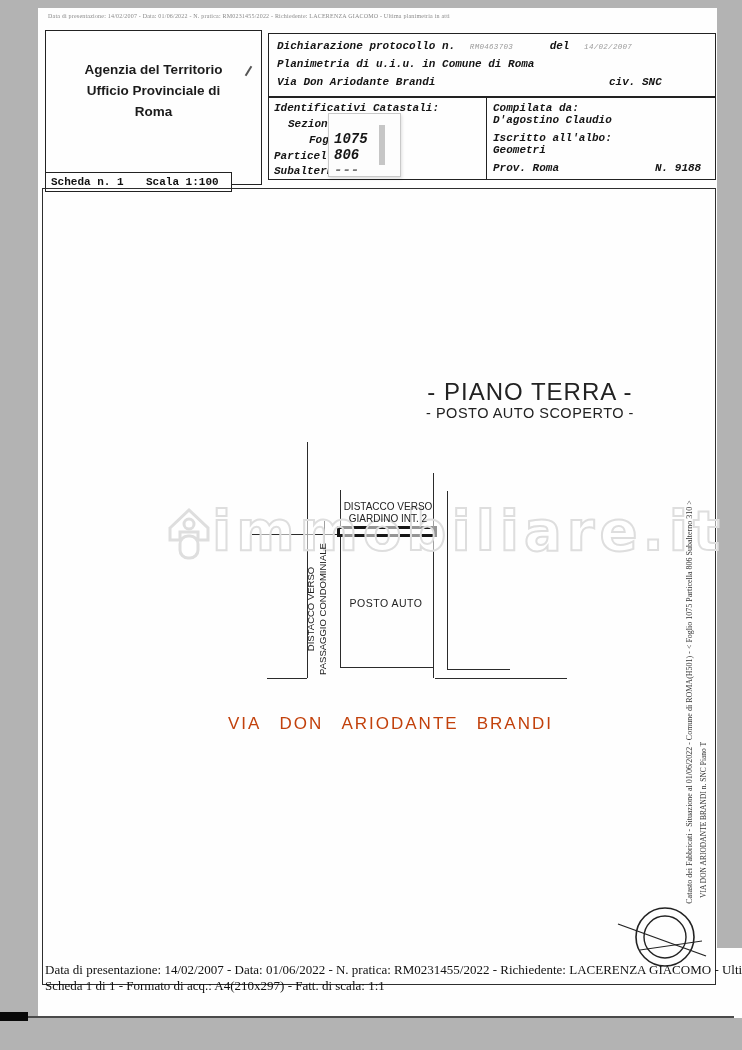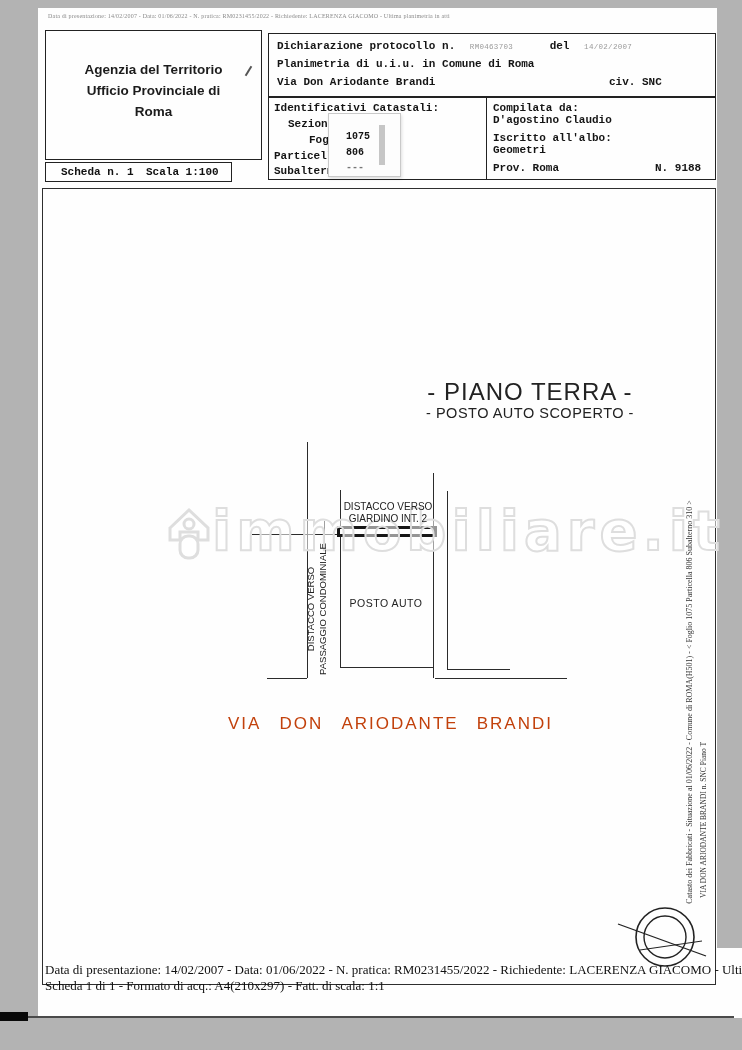--- a/index.html
+++ b/index.html
@@ -12,43 +12,43 @@
     background:#fefefe;
   }
   .abs{position:absolute;}
   
   .tiny-top{
     left:10px;top:5px;font-size:6px;color:#8a8a8a;white-space:nowrap;
     letter-spacing:.2px;font-family:"Liberation Serif",serif;
   }
   .box{border:1px solid #222;box-sizing:border-box;background:#fefefe;}
   .agency{
-    left:7px;top:22px;width:217px;height:130px;text-align:center;
+    left:7px;top:22px;width:217px;height:155px;text-align:center;
     padding-top:28px;color:#1c1c1c;
   }
   .agency .l1,.agency .l3,.agency .l4{font-size:13.5px;font-weight:bold;line-height:21px;}
   .agency .l2{font-size:16.5px;font-weight:bold;line-height:23px;letter-spacing:.3px;}
   .penmark{left:205px;top:62px;width:11px;height:2px;background:#555;transform:rotate(-58deg);}
   .scheda{
-    left:7px;top:154px;width:187px;height:20px;font-family:"Liberation Mono",monospace;
-    font-size:11px;font-weight:bold;color:#111;padding:3px 0 0 15px;
+    left:7px;top:164px;width:187px;height:20px;font-family:"Liberation Mono",monospace;
+    font-size:11px;font-weight:bold;color:#111;padding:3px 0 0 5px;
   }
   .scheda .scala{position:absolute;left:100px;top:3px;}
-  .mono{font-family:"Liberation Mono",monospace;font-weight:bold;color:#151515;}
+  .mono{font-family:"Liberation Mono",monospace;font-weight:bold;color:#151515;font-style:italic;}
   .decl{left:230px;top:25px;width:448px;height:64px;}
   .decl .row{position:absolute;left:8px;font-size:11px;white-space:nowrap;}
   .faint{color:#9a9a9a;font-size:7.5px;font-weight:normal;letter-spacing:.3px;}
   .catbox{left:230px;top:89px;width:448px;height:83px;}
   .catdivider{position:absolute;left:217px;top:0;width:1px;height:81px;background:#222;}
   .cat-label{position:absolute;font-size:11px;white-space:nowrap;}
   .listbox{
     position:absolute;left:59px;top:15px;width:71px;height:62px;background:#fdfdfd;
     border:1px solid #c9c9c9;box-shadow:1px 2px 3px rgba(0,0,0,.12);
   }
-  .listbox .opt{position:absolute;left:17px;font-size:10px;}
+  .listbox .opt{position:absolute;left:5px;font-size:14px;}
   .listbox .sb{position:absolute;left:50px;top:11px;width:6px;height:40px;background:#c6c6c6;}
   .comp-label{position:absolute;font-size:11px;white-space:nowrap;}
   
   .frame{left:4px;top:180px;width:674px;height:797px;border:1px solid #2e2e2e;box-sizing:border-box;background:transparent;z-index:1;}
   .line{position:absolute;background:#2b2b2b;z-index:2;}
   .ptitle1{left:372px;top:370px;width:240px;text-align:center;font-size:24px;color:#222;letter-spacing:1px;z-index:4;}
   .ptitle2{left:352px;top:397px;width:280px;text-align:center;font-size:14.5px;color:#222;letter-spacing:.5px;z-index:4;}
   .lbl-giardino{left:290px;top:493px;width:120px;text-align:center;font-size:10px;line-height:12px;color:#222;z-index:4;}
   .lbl-passaggio{
     left:204px;top:589px;width:150px;height:24px;text-align:center;font-size:9.5px;line-height:11.5px;

